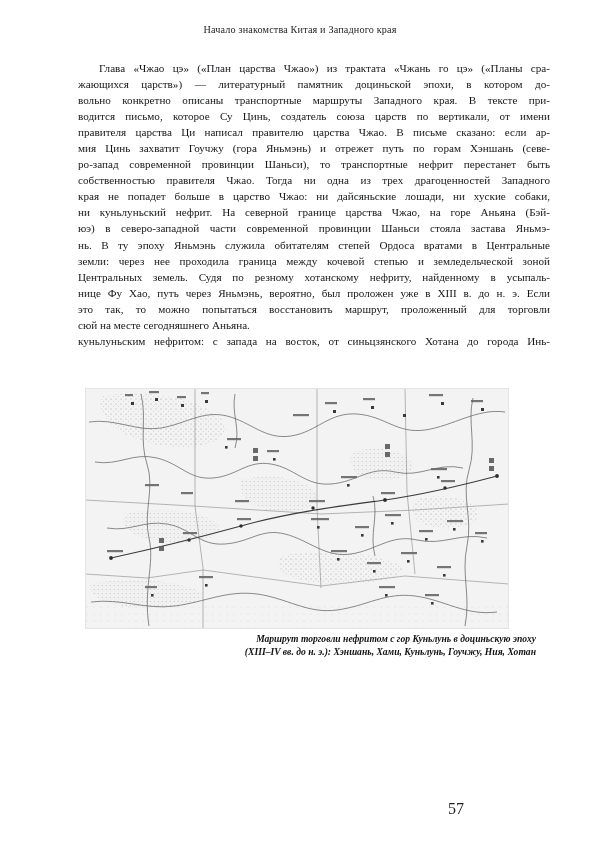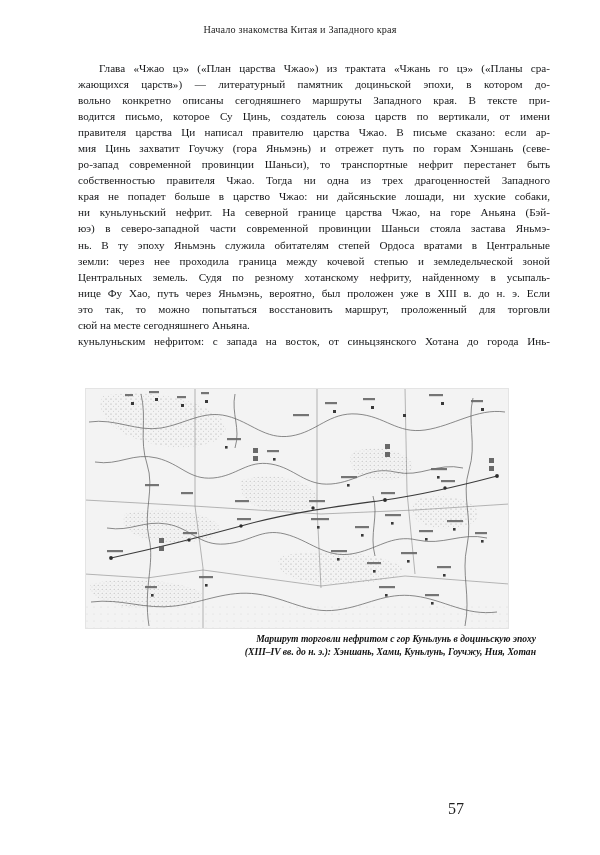--- a/index.html
+++ b/index.html
@@ -117,21 +117,21 @@
 </head>
 <body>
 
 <div class="page">
 
   <div class="running-head">Начало знакомства Китая и Западного края</div>
 
   <div class="col para" id="para-top">
       <div class="ln j"><span class="indent"></span>Глава «Чжао цэ» («План царства Чжао») из трактата «Чжань го цэ» («Планы сра-</div>
       <div class="ln j">жающихся царств») — литературный памятник доциньской эпохи, в котором до-</div>
-      <div class="ln j">вольно конкретно описаны сегодняшнего маршруты Западного края. В тексте при-</div>
+      <div class="ln j">вольно конкретно описаны транспортные маршруты Западного края. В тексте при-</div>
       <div class="ln j">водится письмо, которое Су Цинь, создатель союза царств по вертикали, от имени</div>
       <div class="ln j">правителя царства Ци написал правителю царства Чжао. В письме сказано: если ар-</div>
       <div class="ln j">мия Цинь захватит Гоучжу (гора Яньмэнь) и отрежет путь по горам Хэншань (севе-</div>
       <div class="ln j">ро-запад современной провинции Шаньси), то транспортные нефрит перестанет быть</div>
       <div class="ln j">собственностью правителя Чжао. Тогда ни одна из трех драгоценностей Западного</div>
       <div class="ln j">края не попадет больше в царство Чжао: ни дайсяньские лошади, ни хуские собаки,</div>
       <div class="ln j">ни куньлуньский нефрит. На северной границе царства Чжао, на горе Аньяна (Бэй-</div>
       <div class="ln j">юэ) в северо-западной части современной провинции Шаньси стояла застава Яньмэ-</div>
       <div class="ln j">нь. В ту эпоху Яньмэнь служила обитателям степей Ордоса вратами в Центральные</div>
       <div class="ln j">земли: через нее проходила граница между кочевой степью и земледельческой зоной</div>

